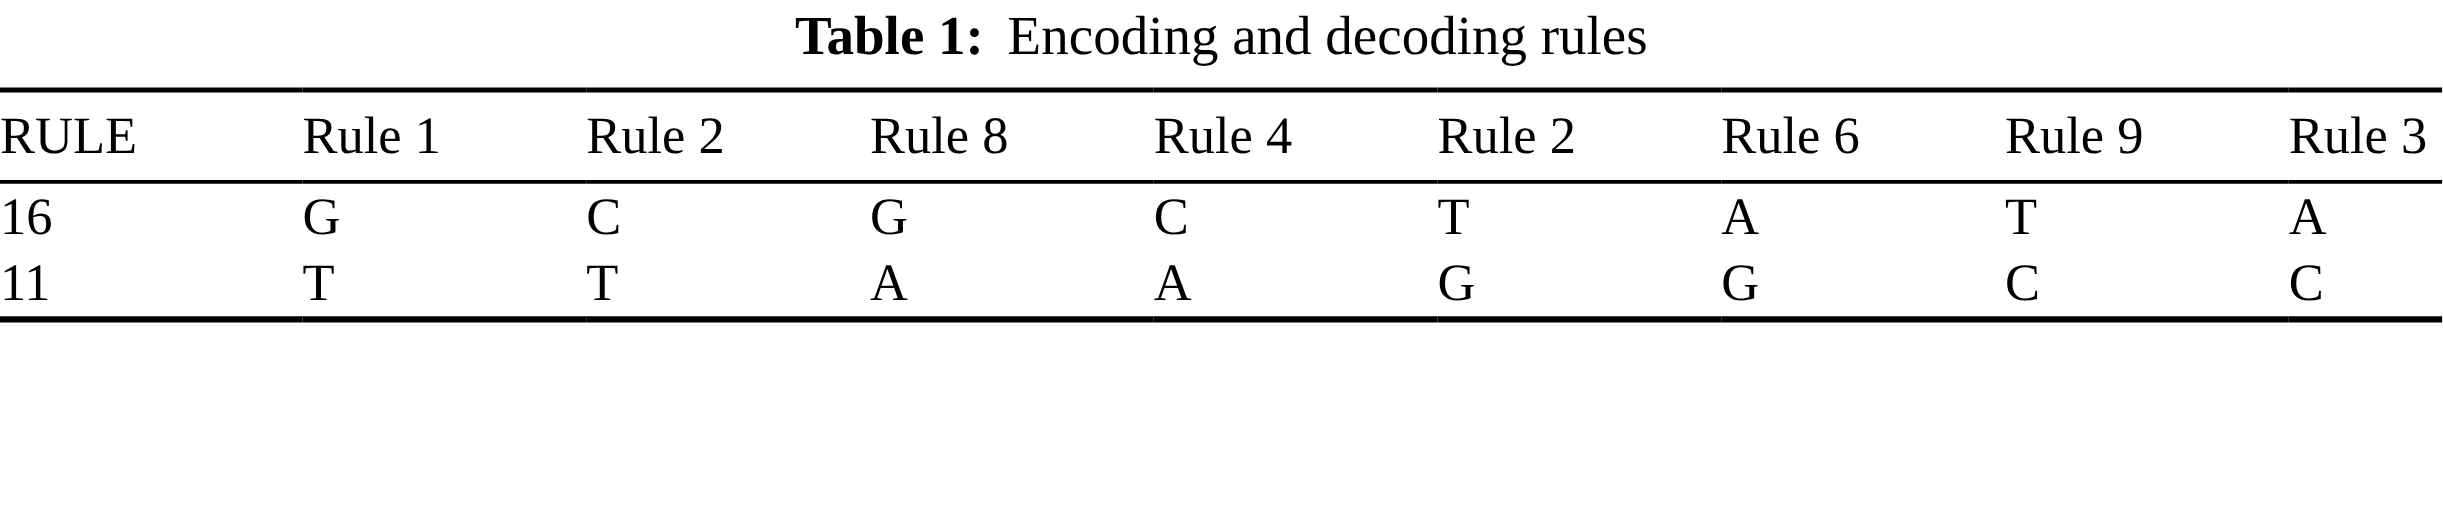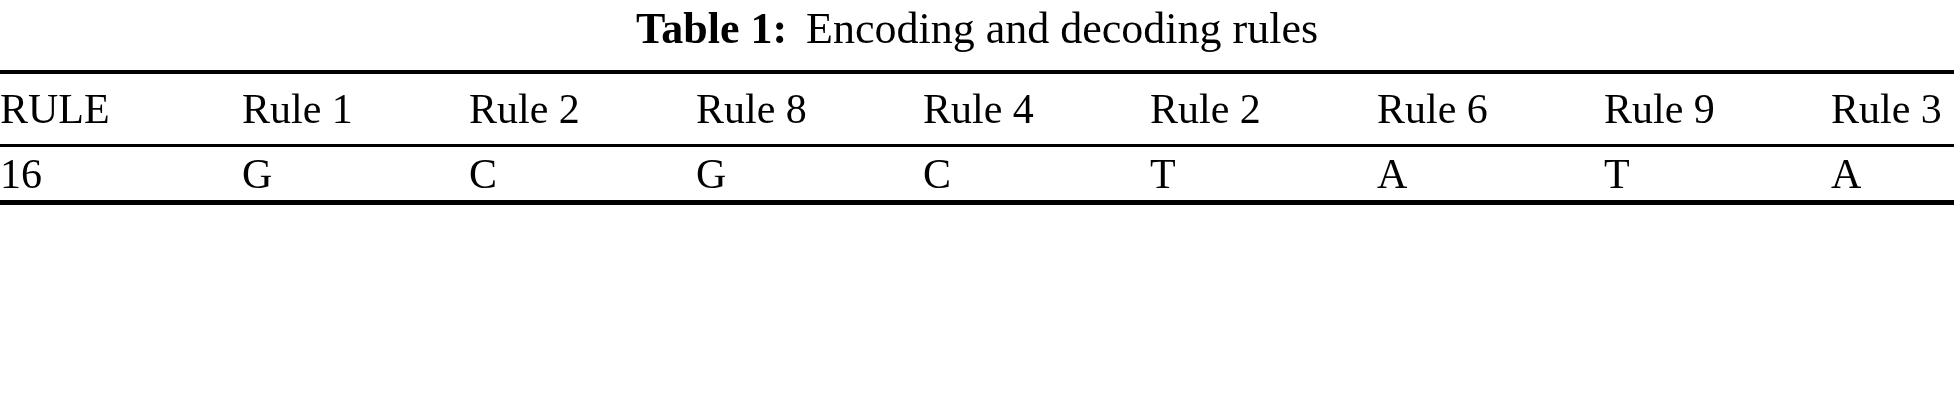--- a/index.html
+++ b/index.html
@@ -95,16 +95,27 @@
         <th>16</th>
         <td>G</td>
         <td>C</td>
         <td>G</td>
         <td>C</td>
         <td>T</td>
         <td>A</td>
         <td>T</td>
         <td>A</td>
       </tr>
+      <tr>
+        <th>11</th>
+        <td>T</td>
+        <td>T</td>
+        <td>A</td>
+        <td>A</td>
+        <td>G</td>
+        <td>G</td>
+        <td>C</td>
+        <td>C</td>
+      </tr>
     </tbody>
   </table>
 
 </div>
 
 </body></html>

